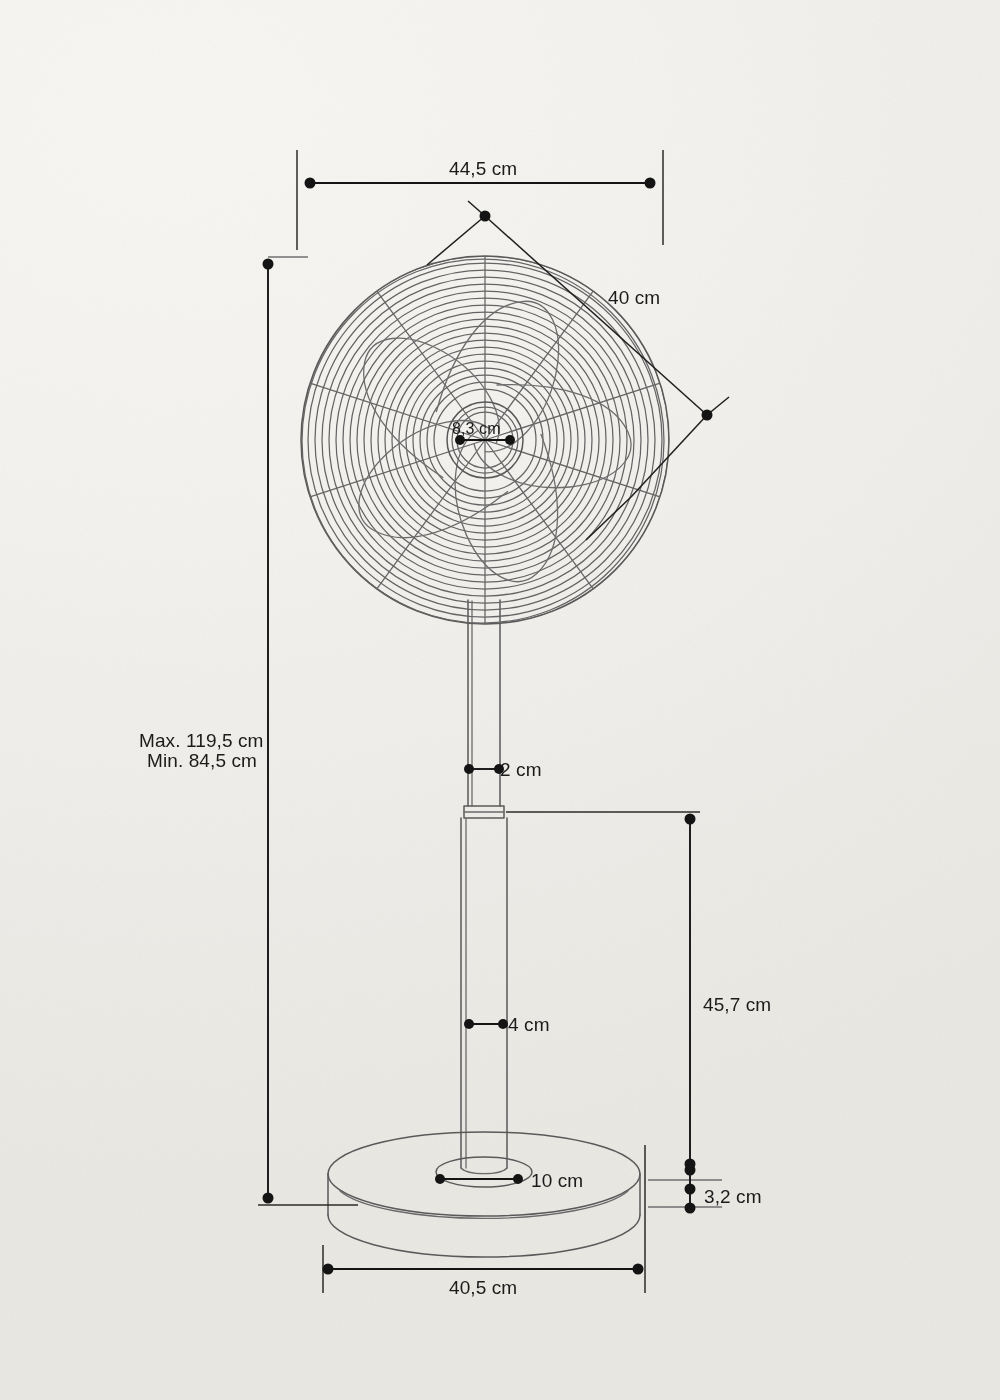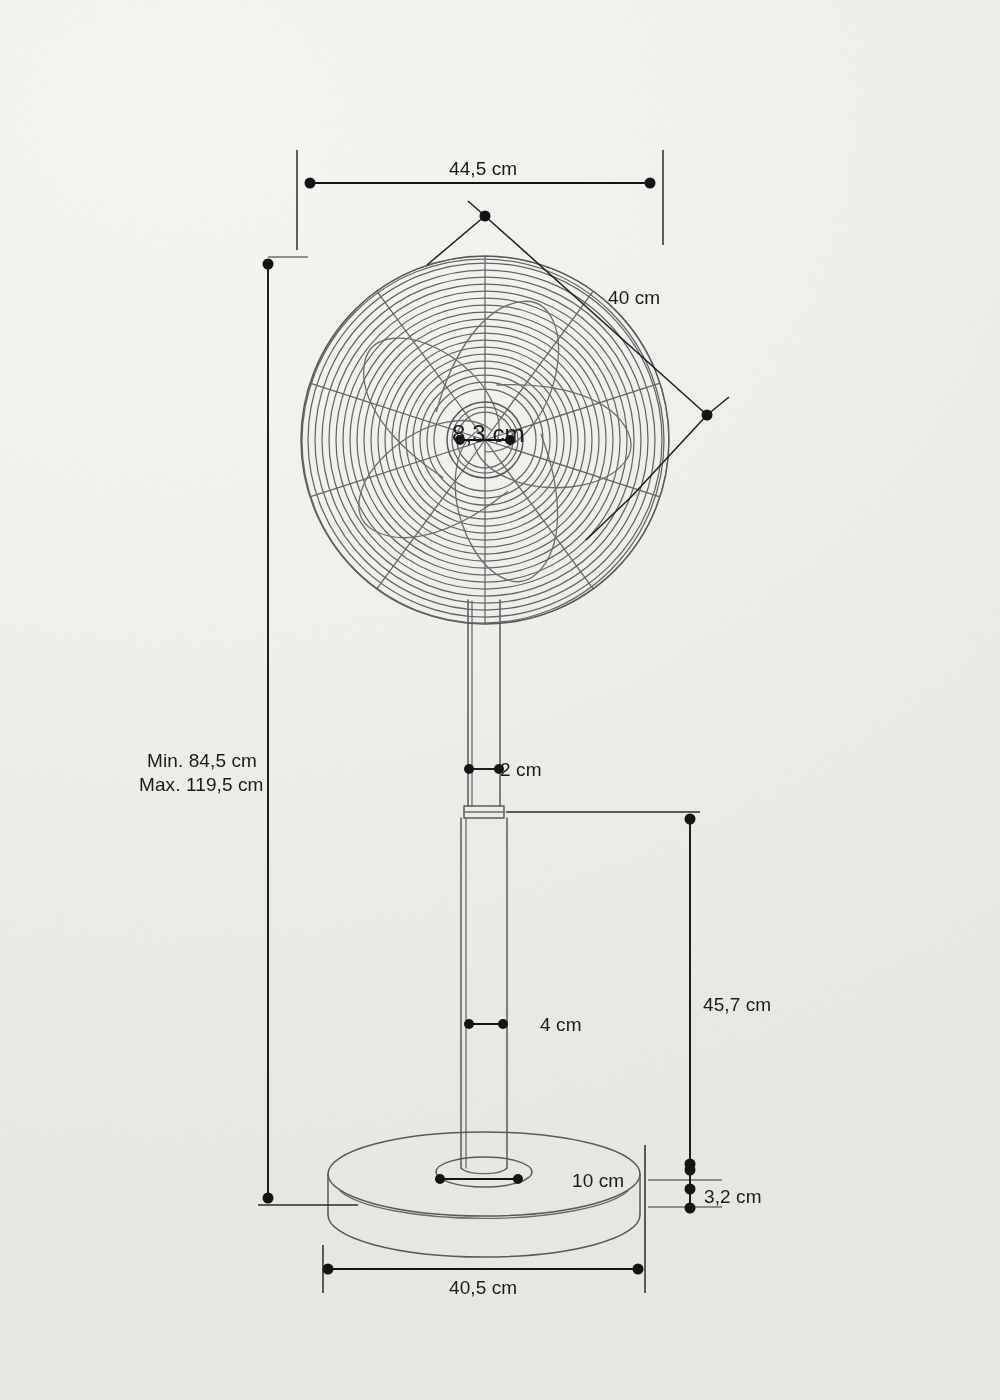--- a/index.html
+++ b/index.html
@@ -273,30 +273,30 @@
       <circle class="dot" cx="328" cy="1269" r="5.5"></circle>
       <circle class="dot" cx="638" cy="1269" r="5.5"></circle>
     </g>
 
   </svg>
 
   <div class="dim-label" style="left:449px; top:156px;">44,5 cm</div>
 
   <div class="dim-label" style="left:608px; top:285px;">40 cm</div>
 
-  <div class="dim-label" style="left:452px; top:418px; font-size:24px;text-align:center;">8,3 cm</div>
+  <div class="dim-label" style="left:452px; top:418px; font-size:16px;text-align:center;">8,3 cm</div>
 
   <div class="dim-label two-line" style="left:147px; top:748px;">Min. 84,5 cm</div>
-  <div class="dim-label two-line" style="left:139px; top:772px;">Max. 119,5 cm</div>
+  <div class="dim-label two-line" style="left:139px; top:728px;">Max. 119,5 cm</div>
 
   <div class="dim-label" style="left:500px; top:757px;">2 cm</div>
 
-  <div class="dim-label" style="left:508px; top:1012px;margin-left:32px;">4 cm</div>
+  <div class="dim-label" style="left:508px; top:1012px;">4 cm</div>
 
   <div class="dim-label" style="left:703px; top:992px;">45,7 cm</div>
 
   <div class="dim-label" style="left:704px; top:1184px;text-align:right;">3,2 cm</div>
 
-  <div class="dim-label" style="left:531px; top:1168px;margin-left:41px;">10 cm</div>
+  <div class="dim-label" style="left:531px; top:1168px;">10 cm</div>
 
   <div class="dim-label" style="left:449px; top:1275px;">40,5 cm</div>
 
 </div>
 
 </body></html>

